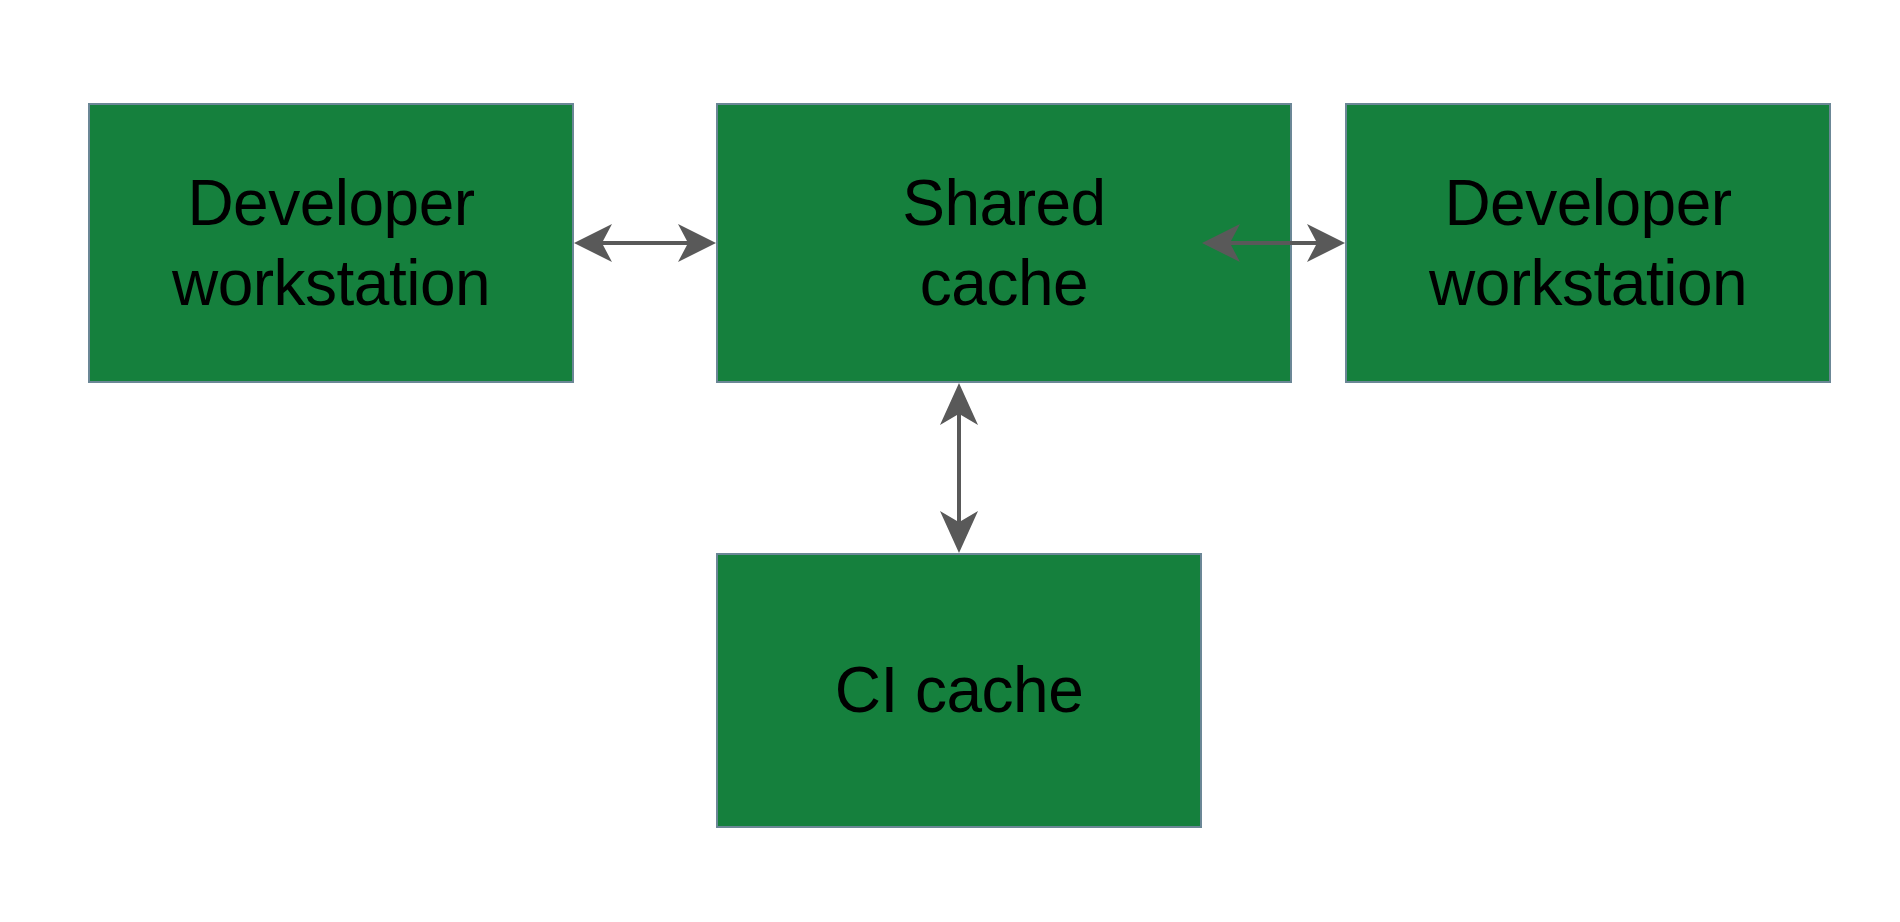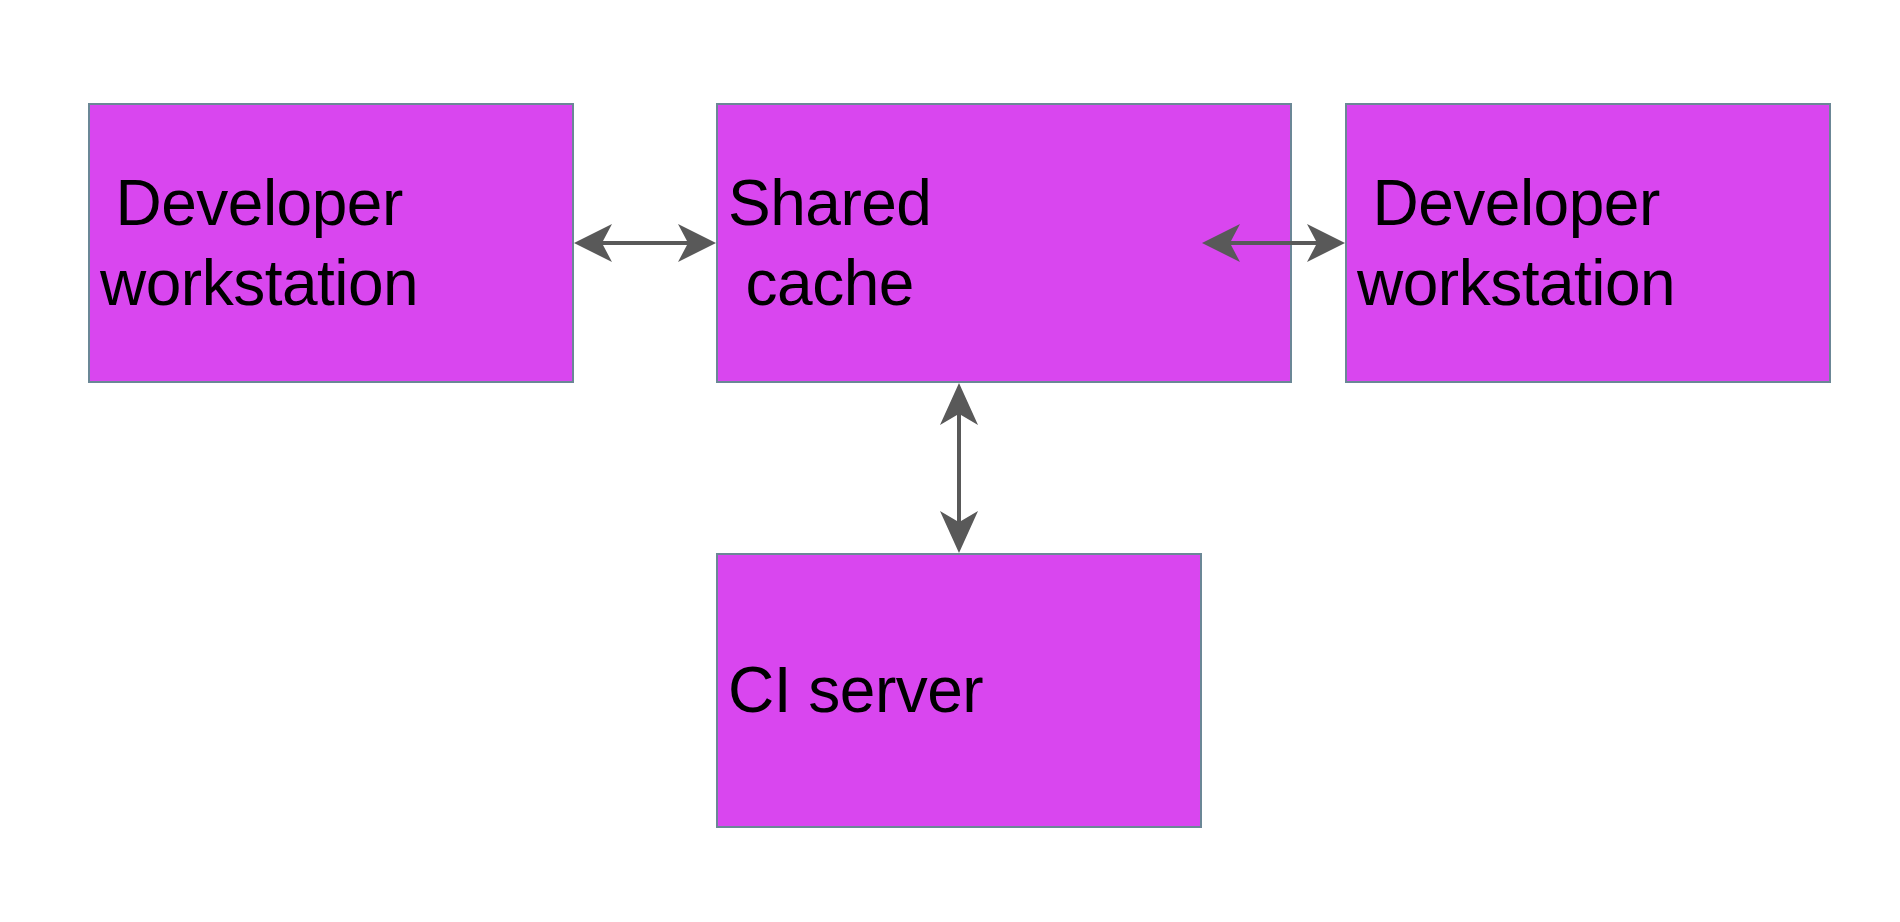--- a/index.html
+++ b/index.html
@@ -14,25 +14,25 @@
   #canvas {
     position: relative;
     width: 1900px;
     height: 922px;
     background: #ffffff;
     overflow: hidden;
   }
   .node {
     position: absolute;
     box-sizing: border-box;
-    background: #d946ef;
+    background: #15803d;
     border: 2px solid #6b8796;
     display: flex;
     align-items: center;
-    justify-content: flex-start;
+    justify-content: center;
     text-align: center;
   }
   .node-label {
     color: #000000;
     font-family: "Liberation Sans", sans-serif;
     font-size: 64px;
     font-weight: 400;
     line-height: 1.25;
     letter-spacing: -0.5px;
     white-space: pre-line;
@@ -64,21 +64,21 @@
     <div class="node-label">Shared
 cache</div>
   </div>
 
   <div class="node" id="node-dev-right" style="left:1345px; top:103px; width:486px; height:280px;">
     <div class="node-label">Developer
 workstation</div>
   </div>
 
   <div class="node" id="node-ci-server" style="left:716px; top:553px; width:486px; height:275px;">
-    <div class="node-label single">CI server</div>
+    <div class="node-label single">CI cache</div>
   </div>
 
   <div class="edge" style="left:572px; top:213px; width:146px; height:60px;">
     <svg width="146" height="60" viewBox="0 0 146 60" aria-hidden="true">
       <g fill="#595959">
         <path d="M 2,30 L 40,11 L 31,28 L 115,28 L 106,11 L 144,30 L 106,49 L 115,32 L 31,32 L 40,49 Z"></path>
       </g>
     </svg>
   </div>
 

